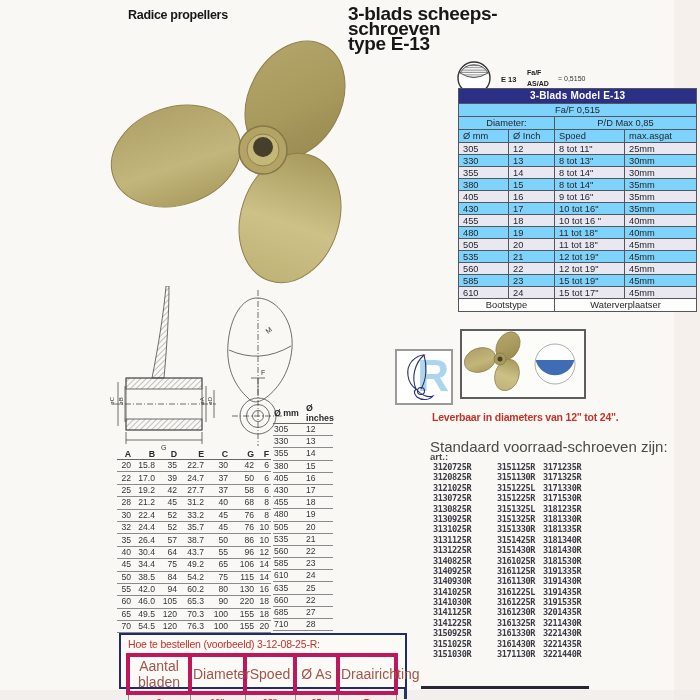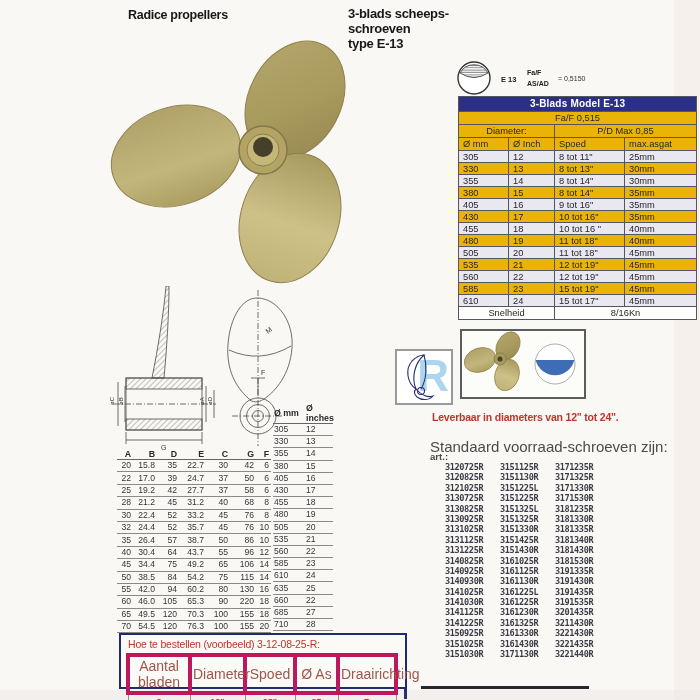--- a/index.html
+++ b/index.html
@@ -5,27 +5,27 @@
   html,body{margin:0;padding:0;}
   body{
     width:700px;height:700px;position:relative;overflow:hidden;
     background:#faf8f4;
     font-family:"Liberation Sans",sans-serif;color:#2e2e33;
   }
   .scan-edge-r{position:absolute;right:0;top:0;width:26px;height:700px;background:#f2eae8;opacity:.55;}
   .scan-edge-b{position:absolute;left:0;bottom:0;width:700px;height:10px;background:#efe9e7;opacity:.6;}
 
   .brand-title{position:absolute;left:128px;top:8px;font-size:12.5px;font-weight:bold;color:#17171a;letter-spacing:-0.3px;}
-  .heading{position:absolute;left:348px;top:6px;font-size:13px;font-weight:bold;color:#17171a;line-height:15px;letter-spacing:-0.3px;}
+  .heading{position:absolute;left:348px;top:6px;font-size:19px;font-weight:bold;color:#17171a;line-height:15px;letter-spacing:-0.3px;}
 
   .prop-photo{position:absolute;left:58px;top:28px;}
   .e13-icon{position:absolute;left:455px;top:57px;}
 
   
-  .spec-table{position:absolute;left:458px;top:96px;border-collapse:collapse;table-layout:fixed;width:238px;background:#eab308;}
+  .spec-table{position:absolute;left:458px;top:88px;border-collapse:collapse;table-layout:fixed;width:238px;background:#7dd3fc;}
   .spec-table td{border:1px solid #55555e;font-size:9.3px;line-height:10px;height:11px;padding:0 4px;color:#26262c;}
   .spec-table .t-title{background:#2b2f85;color:#fff;text-align:center;font-weight:bold;font-size:10px;height:14px;letter-spacing:.2px;}
   .spec-table .t-sub{text-align:center;height:12px;}
   .spec-table .t-span{text-align:center;height:12px;}
   .spec-table .t-colhead{height:12px;}
   .spec-table tbody tr:nth-child(odd) td{background:#e9e8f1;}
   .spec-table tfoot td{text-align:center;height:12px;background:#fdfdfb;}
 
   
   .tech-drawing{position:absolute;left:108px;top:286px;}
@@ -41,23 +41,23 @@
 
   
   .logo-box{position:absolute;left:395px;top:349px;width:54px;height:52px;border:2px solid #9a9a98;background:#fff;overflow:hidden;}
   .logo-r{position:absolute;right:2px;top:0px;font-size:44px;font-weight:bold;color:#abd6ee;line-height:50px;}
   .photo-frame{position:absolute;left:460px;top:329px;width:122px;height:66px;border:2px solid #5d5d5d;background:#fcfcf9;}
 
   .leverbaar{position:absolute;left:432px;top:411px;font-size:10.5px;font-weight:bold;color:#c1342a;letter-spacing:-0.2px;}
   .stock1{position:absolute;left:430px;top:438px;font-size:15px;color:#4b4b48;}
   .stock2{position:absolute;left:430px;top:451px;font-size:9.6px;font-weight:bold;color:#4b4b48;}
 
-  .art-col{position:absolute;top:462px;width:56px;font-family:"DejaVu Sans Mono",monospace;font-size:8.6px;font-weight:bold;color:#3c3c48;letter-spacing:-0.4px;margin-left:12px;}
+  .art-col{position:absolute;top:462px;width:56px;font-family:"DejaVu Sans Mono",monospace;font-size:8.6px;font-weight:bold;color:#3c3c48;letter-spacing:-0.4px;}
   .art-col div{height:10.4px;line-height:10.4px;}
-  .art-col-1{left:433px;} .art-col-2{left:488px;} .art-col-3{left:543px;}
+  .art-col-1{left:433px;} .art-col-2{left:488px;text-align:center;} .art-col-3{left:543px;}
   .bottom-rule{position:absolute;left:421px;top:686px;width:168px;height:2.5px;background:#272732;}
   .navy-vline{position:absolute;left:404px;top:637px;width:2.5px;height:62px;background:#27306e;}
 
   
   .order-box{position:absolute;left:119px;top:633px;width:274px;height:45px;border:2.5px solid #1f2b6d;background:#fbfaf6;padding:3px 5px 4px 5px;}
   .order-title{font-size:10.5px;font-weight:normal;color:#c1342a;margin:0 0 3px 2px;letter-spacing:-0.2px;}
   .order-table{border-collapse:collapse;table-layout:fixed;width:268px;}
   .order-table th{font-size:14px;font-weight:normal;color:#a0564c;border:4px solid #be185d;height:12px;text-align:center;}
   .order-table td{font-size:9px;font-weight:bold;color:#c52a1f;border:1px solid #8f8f8c;height:12px;text-align:center;}
 
@@ -225,22 +225,22 @@
       </tr>
       <tr>
         <td>610</td>
         <td>24</td>
         <td>15 tot 17"</td>
         <td>45mm</td>
       </tr>
     </tbody>
   <tfoot>
     <tr>
-      <td colspan="2">Snelheid</td>
-      <td colspan="2">8/16Kn</td>
+      <td colspan="2">Bootstype</td>
+      <td colspan="2">Waterverplaatser</td>
     </tr>
   </tfoot>
 </table>
 
 <div class="tech-drawing">
 <svg width="205" height="168" viewBox="0 0 205 168">
   <defs>
     <pattern id="hatchD" width="4" height="4" patternUnits="userSpaceOnUse" patternTransform="rotate(45)">
       <line x1="0" y1="0" x2="0" y2="4" stroke="#555" stroke-width="0.7"></line>
     </pattern>

